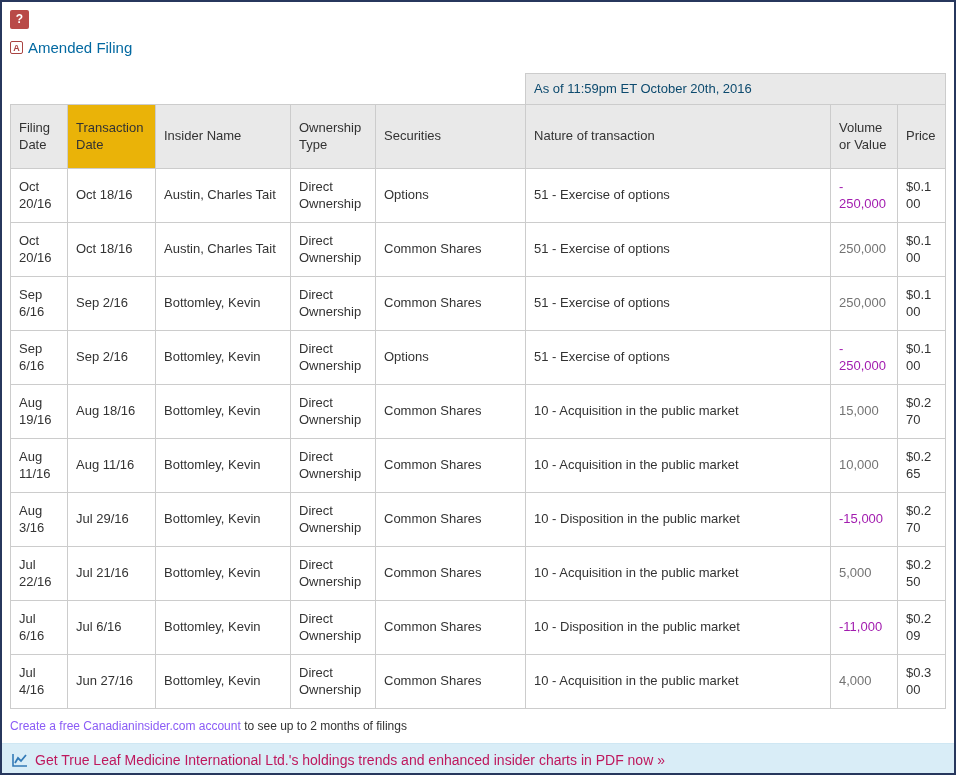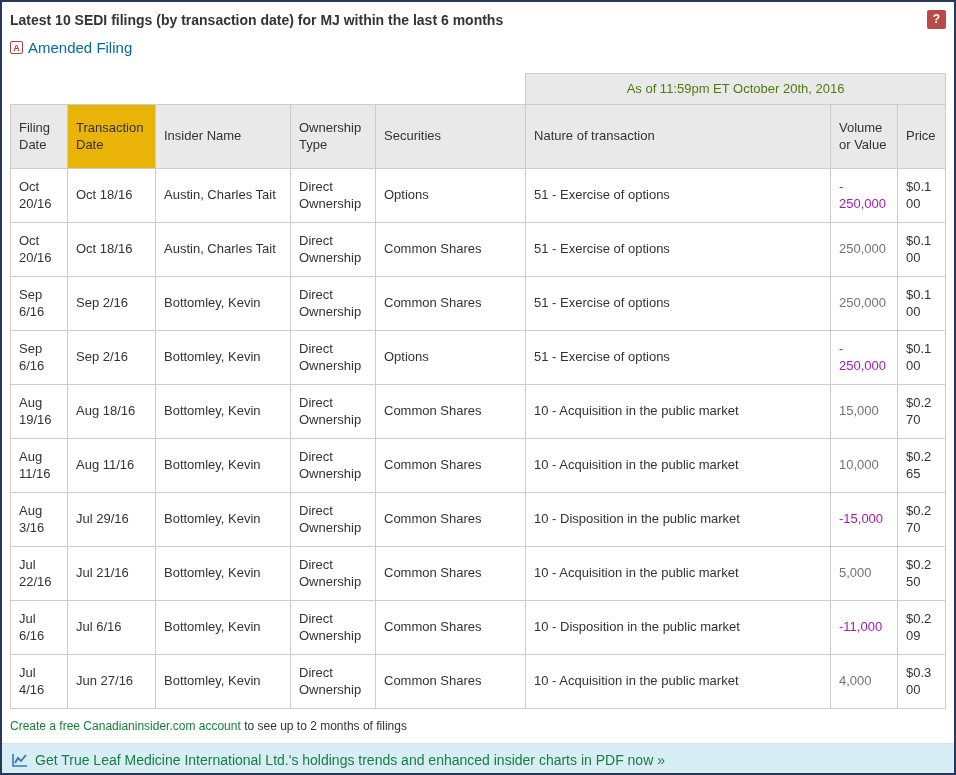--- a/index.html
+++ b/index.html
@@ -45,50 +45,49 @@
     font-size: 13px; color: #333;
   }
   .filings th, .filings td {
     border: 1px solid #ccc;
     padding: 6px 8px;
     text-align: left; vertical-align: middle;
     line-height: 1.35; overflow: hidden;
     word-wrap: break-word;
   }
   .asof-row td.blank { border: none; background: #fff; }
-  td.asof { background: #e9e9e9; color: #4d7c0f; height: 30px; box-sizing: border-box; text-align: center; }
+  td.asof { background: #e9e9e9; color: #0c4a6e; height: 30px; box-sizing: border-box; }
   .head-row th {
     background: #e9e9e9; font-weight: normal;
     height: 64px; box-sizing: border-box; color: #333;
   }
   .head-row th.sorted { background: #eab308; }
   .data-row td { height: 54px; box-sizing: border-box; background: #fff; }
   .vol-neg { color: #a21caf; }
   .vol-pos { color: #737373; }
 
   .footer-note { padding: 10px 8px; font-size: 12px; color: #333; }
-  .red-link { color: #15803d; text-decoration: none; cursor: pointer; text-align: center; }
+  .red-link { color: #8b5cf6; text-decoration: none; cursor: pointer; text-align: center; }
   .spacer { flex: 1 1 auto; min-height: 0; }
   .bottom-bar {
     background: #d9edf7;
     border-top: 1px solid #cfe7f3;
     padding: 8px 10px;
     display: flex; align-items: center; gap: 7px;
     flex: 0 0 auto;
   }
-  .blue-link { color: #15803d; font-size: 14px; text-decoration: none; cursor: pointer; }
+  .blue-link { color: #be185d; font-size: 14px; text-decoration: none; cursor: pointer; }
   .chart-icon { display: flex; align-items: center; }
 </style>
 </head>
 <body>
 
 <div class="page">
 
   <div class="top-row">
-    <div class="title">Latest 10 SEDI filings (by transaction date) for MJ within the last 6 months</div>
     <button class="help-btn">?</button>
   </div>
 
   <div class="legend">
     <span class="a-icon">A</span>
     <span class="legend-label">Amended Filing</span>
   </div>
 
   <table class="filings">
     <colgroup>

